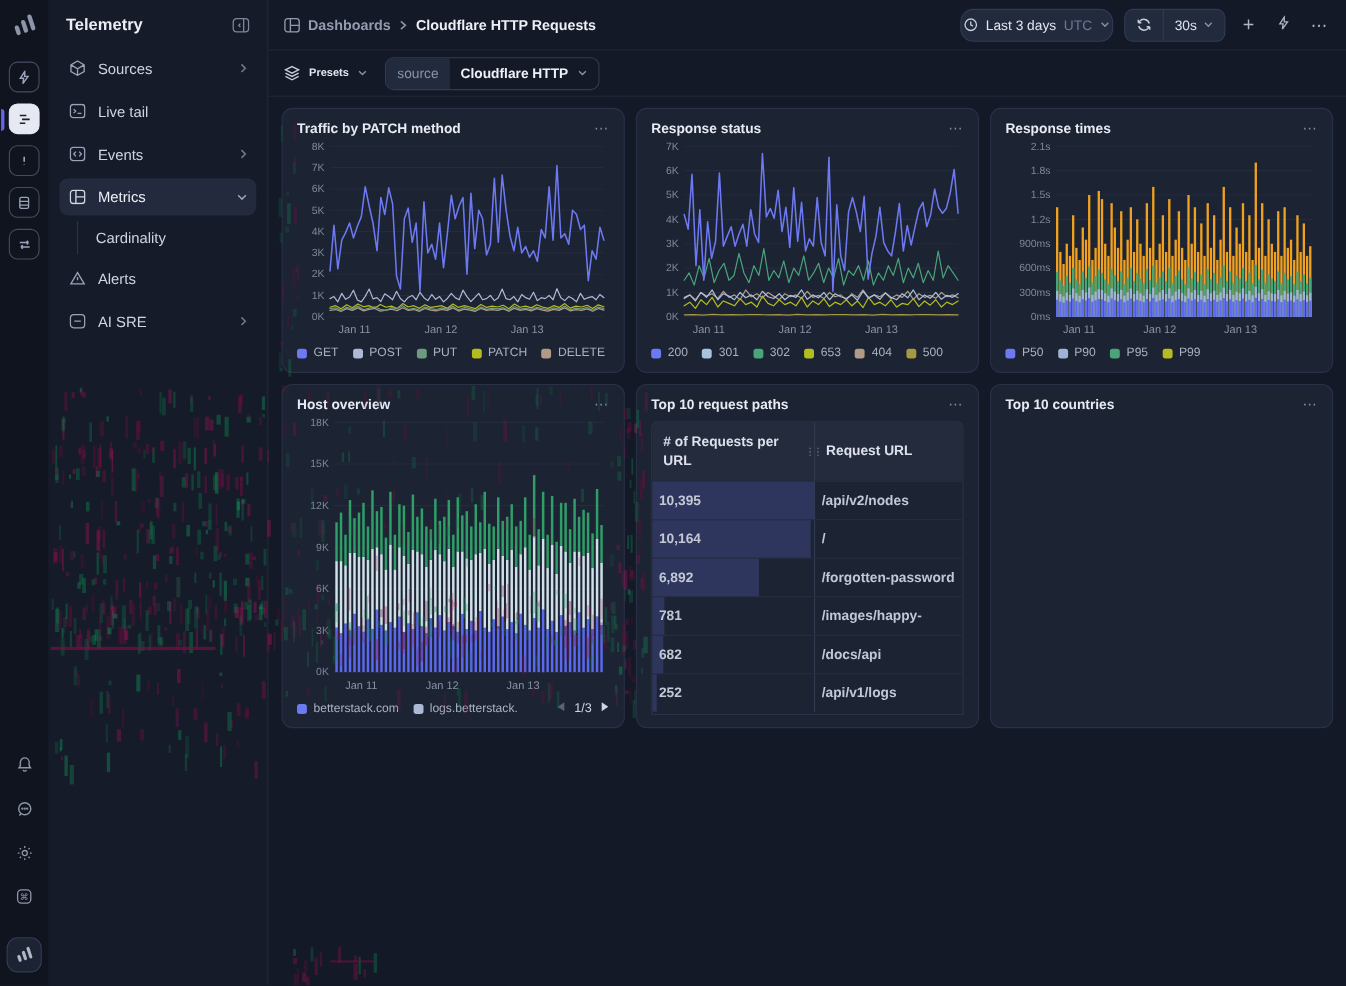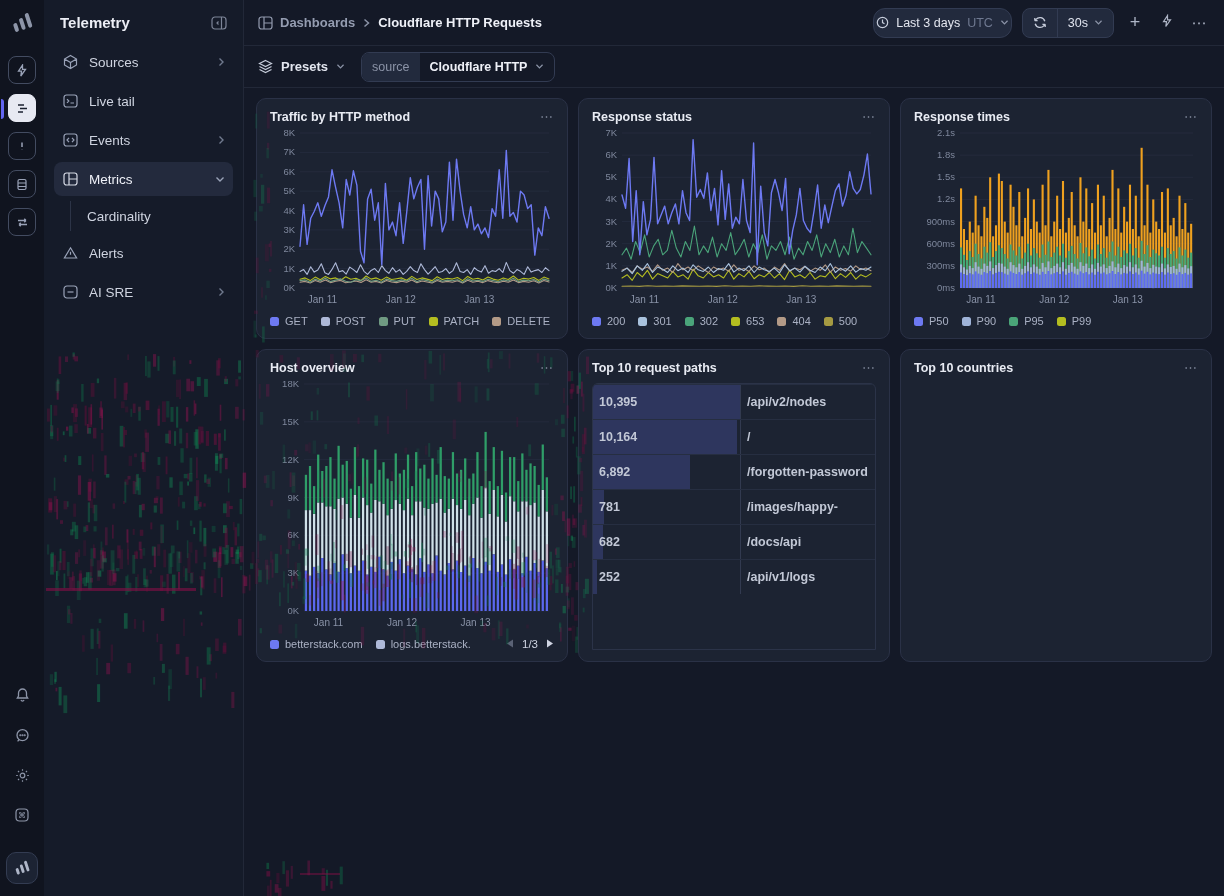--- a/index.html
+++ b/index.html
@@ -39,21 +39,21 @@
   .crumb-cur { color:#eef0f7; font-weight:700; }
   .tb-right { margin-left:auto; display:flex; align-items:center; gap:10px; }
   .tb-btn { display:flex; align-items:center; gap:7px; background:#222a3d; border:1px solid #323b52; border-radius:12px; height:30px; padding:0 2px; font-size:12.5px; color:#e3e6ef; cursor:pointer; }
   .tb-btn .muted { color:#6f7991; }
   .split { display:flex; align-items:stretch; background:#222a3d; border:1px solid #323b52; border-radius:8px; height:30px; }
   .split > div { display:flex; align-items:center; padding:11px 10px; gap:6px; cursor:pointer; font-size:12.5px; }
   .split .div { width:1px; background:#323b52; padding:0; }
   .ghost-ic { color:#aeb5c6; font-size:15px; width:22px; text-align:center; cursor:pointer; }
 
   .filterbar { height:42px; display:flex; align-items:center; gap:16px; padding:0 14px; border-bottom:1px solid #222838; }
-  .presets { display:flex; align-items:center; gap:8px; font-size:13px; font-weight:700; color:#e3e6ef; cursor:pointer; }
+  .presets { display:flex; align-items:center; gap:8px; font-size:10px; font-weight:700; color:#e3e6ef; cursor:pointer; }
   .src-pill { display:flex; align-items:center; height:30px; border:1px solid #323b52; border-radius:8px; overflow:hidden; font-size:12.5px; cursor:pointer; }
   .src-key { background:#222a3d; color:#8b93a7; padding:0 10px; height:100%; display:flex; align-items:center; }
   .src-val { padding:0 10px; display:flex; align-items:center; gap:8px; color:#eef0f7; font-weight:700; }
 
   .cards { padding:10px 12px; display:grid; grid-template-columns:repeat(3, 1fr); gap:10px; }
   .card { background:#1c2332; border:1px solid #2a3146; border-radius:10px; padding:11px 13px; display:flex; flex-direction:column; overflow:hidden; }
   .card.r1 { height:241px; } .card.r2 { height:313px; }
   .card-head { display:flex; align-items:center; justify-content:space-between; }
   .card-title { font-size:12.5px; font-weight:700; color:#e8ebf3; }
   .card-menu { color:#848ca0; font-size:13px; letter-spacing:1px; cursor:pointer; line-height:10px; }
@@ -317,21 +317,21 @@
               <path d="M1.5 2 5 5.5 8.5 2"></path>
             </svg>
         </span>
       </div>
     </div>
 
     <div class="cards">
 
       <div class="card r1">
         <div class="card-head">
-          <span class="card-title">Traffic by HTTP method</span>
+          <span class="card-title">Traffic by PATCH method</span>
           <span class="card-menu">⋯</span>
         </div>
         <div class="chart-area">
             <svg class="chart-svg" viewBox="0 0 284 182">
               <line x1="30" x2="279" y1="162" y2="162" stroke="#242b3d" stroke-width="1"></line>
               <text x="25" y="165" fill="#7e879c" font-size="9.5" text-anchor="end">0K</text>
               <line x1="30" x2="279" y1="142.625" y2="142.625" stroke="#242b3d" stroke-width="1"></line>
               <text x="25" y="145.625" fill="#7e879c" font-size="9.5" text-anchor="end">1K</text>
               <line x1="30" x2="279" y1="123.25" y2="123.25" stroke="#242b3d" stroke-width="1"></line>
               <text x="25" y="126.25" fill="#7e879c" font-size="9.5" text-anchor="end">2K</text>
@@ -1039,20 +1039,29 @@
           </span>
         </div>
       </div>
 
       <div class="card r2">
         <div class="card-head">
           <span class="card-title">Top 10 request paths</span>
           <span class="card-menu">⋯</span>
         </div>
         <div class="tbl">
+          <div class="tbl-hrow">
+            <div class="tbl-hcell tc1">
+              <span># of Requests per URL</span>
+              <span class="drag-dots">⋮⋮</span>
+            </div>
+            <div class="tbl-hcell tc2" style="display:flex;align-items:center;">
+                <span>Request URL</span>
+              </div>
+          </div>
           <div id="paths-rows">
               <div class="tbl-row">
                 <div class="tbl-cell tc1 num-cell"><div class="bar" style="width: 100%;"></div><span>10,395</span></div>
                 <div class="tbl-cell tc2">/api/v2/nodes</div>
               </div>
               <div class="tbl-row">
                 <div class="tbl-cell tc1 num-cell"><div class="bar" style="width: 97.8%;"></div><span>10,164</span></div>
                 <div class="tbl-cell tc2">/</div>
               </div>
               <div class="tbl-row">

